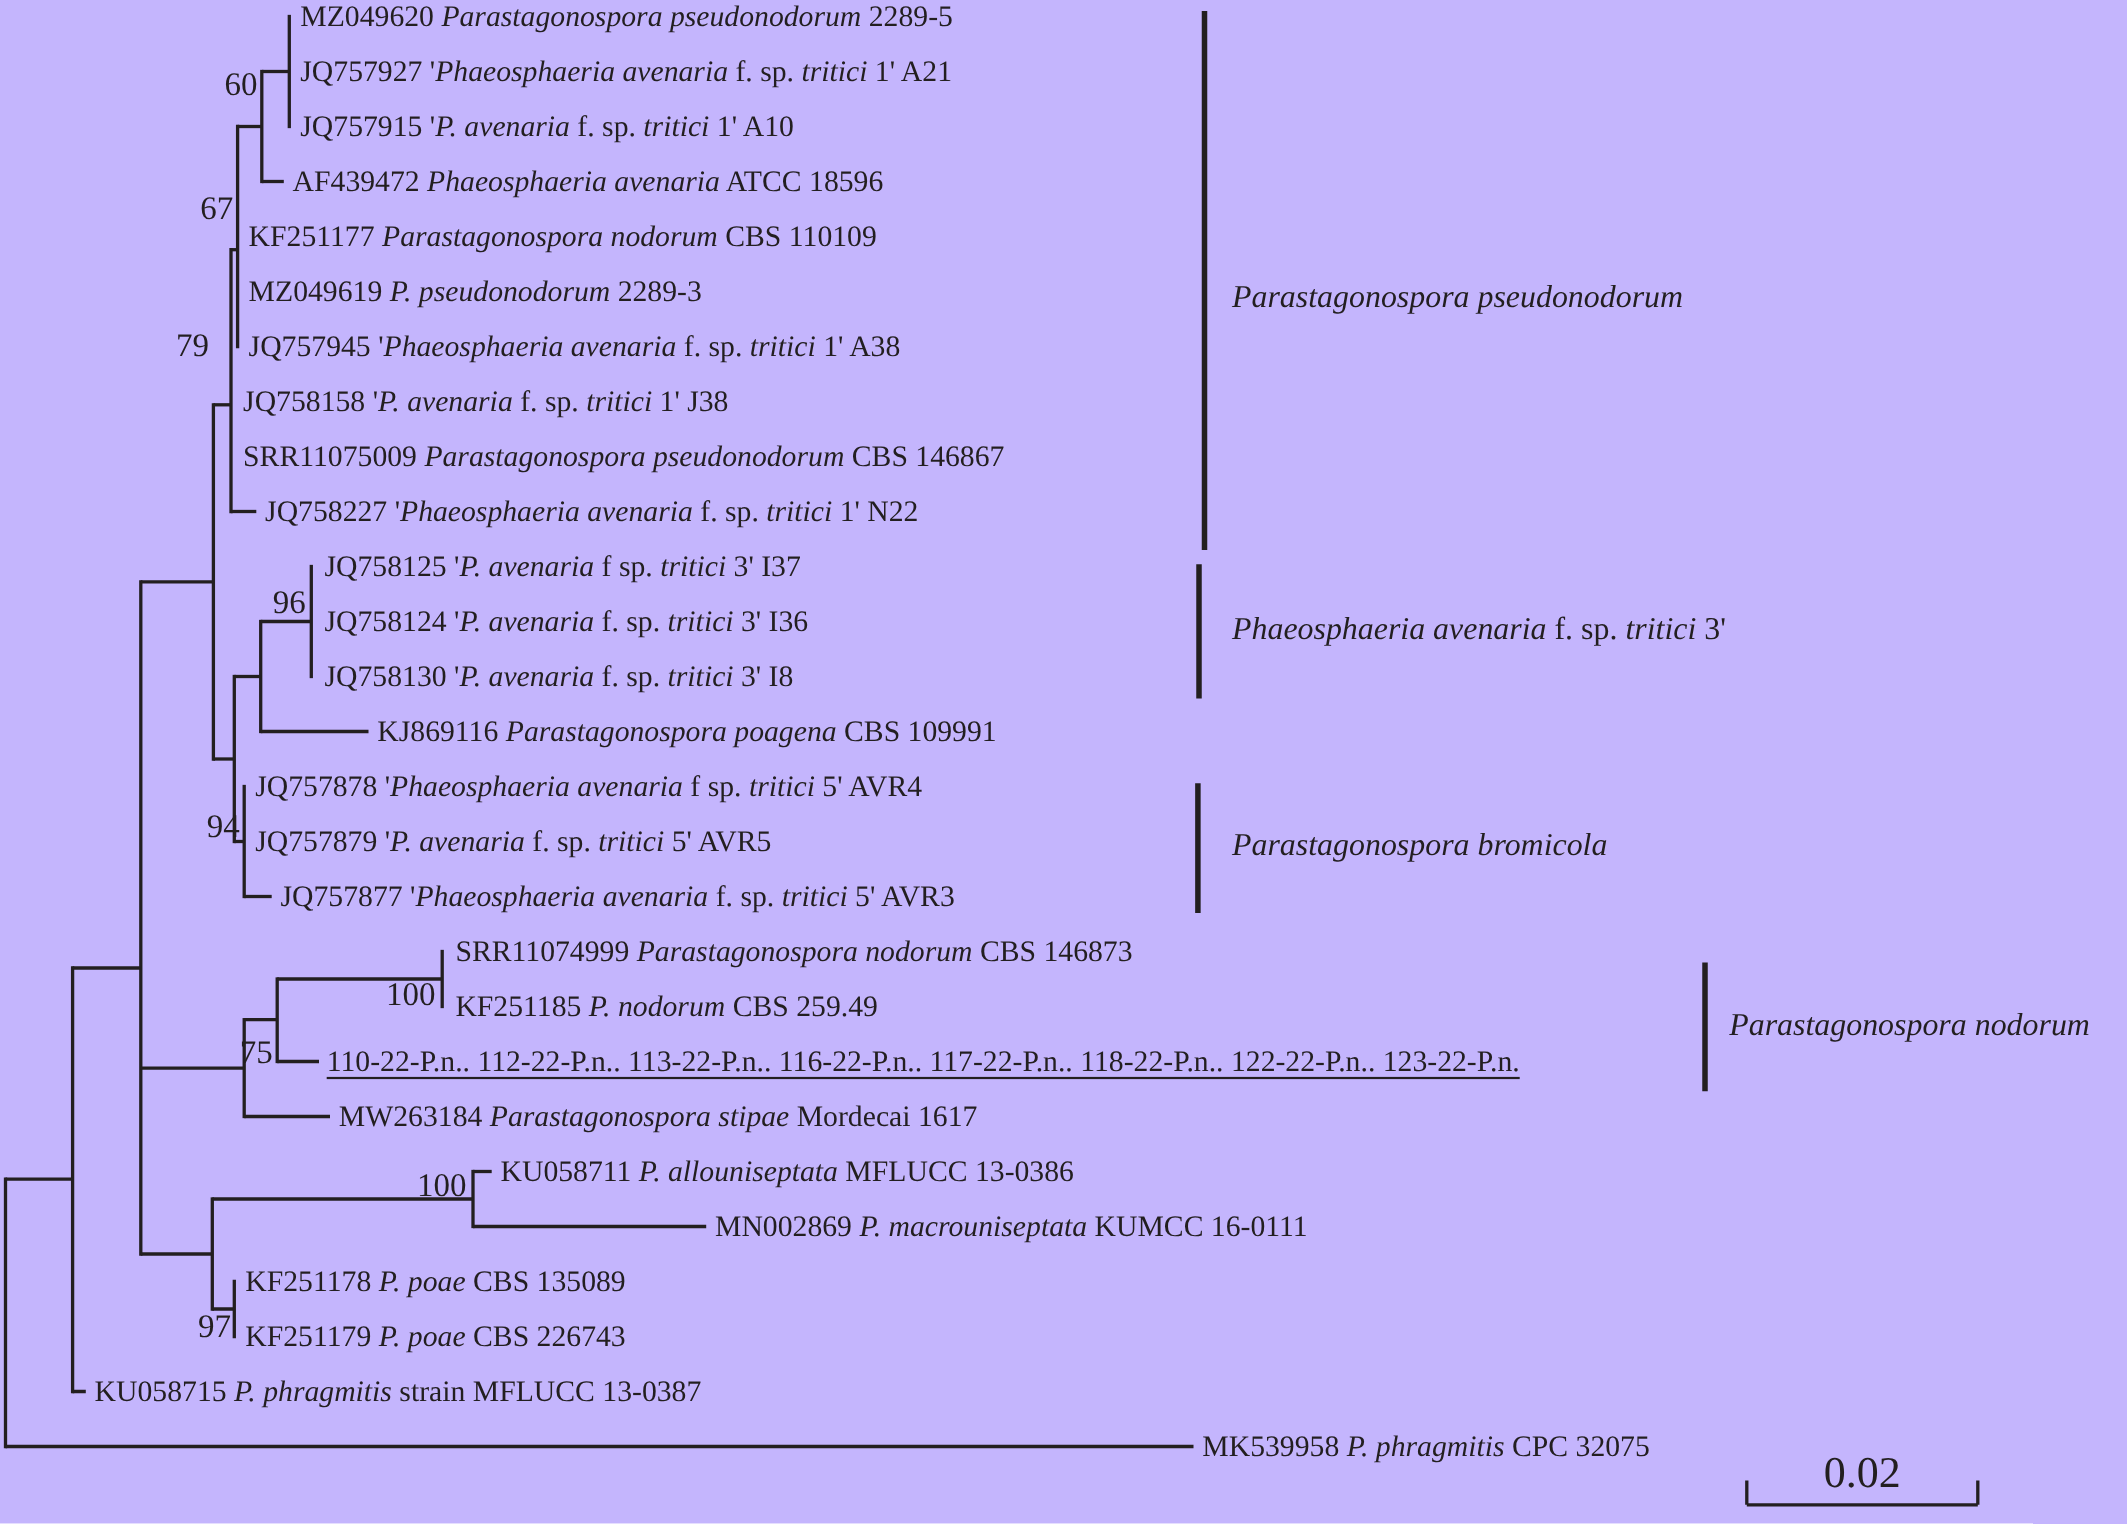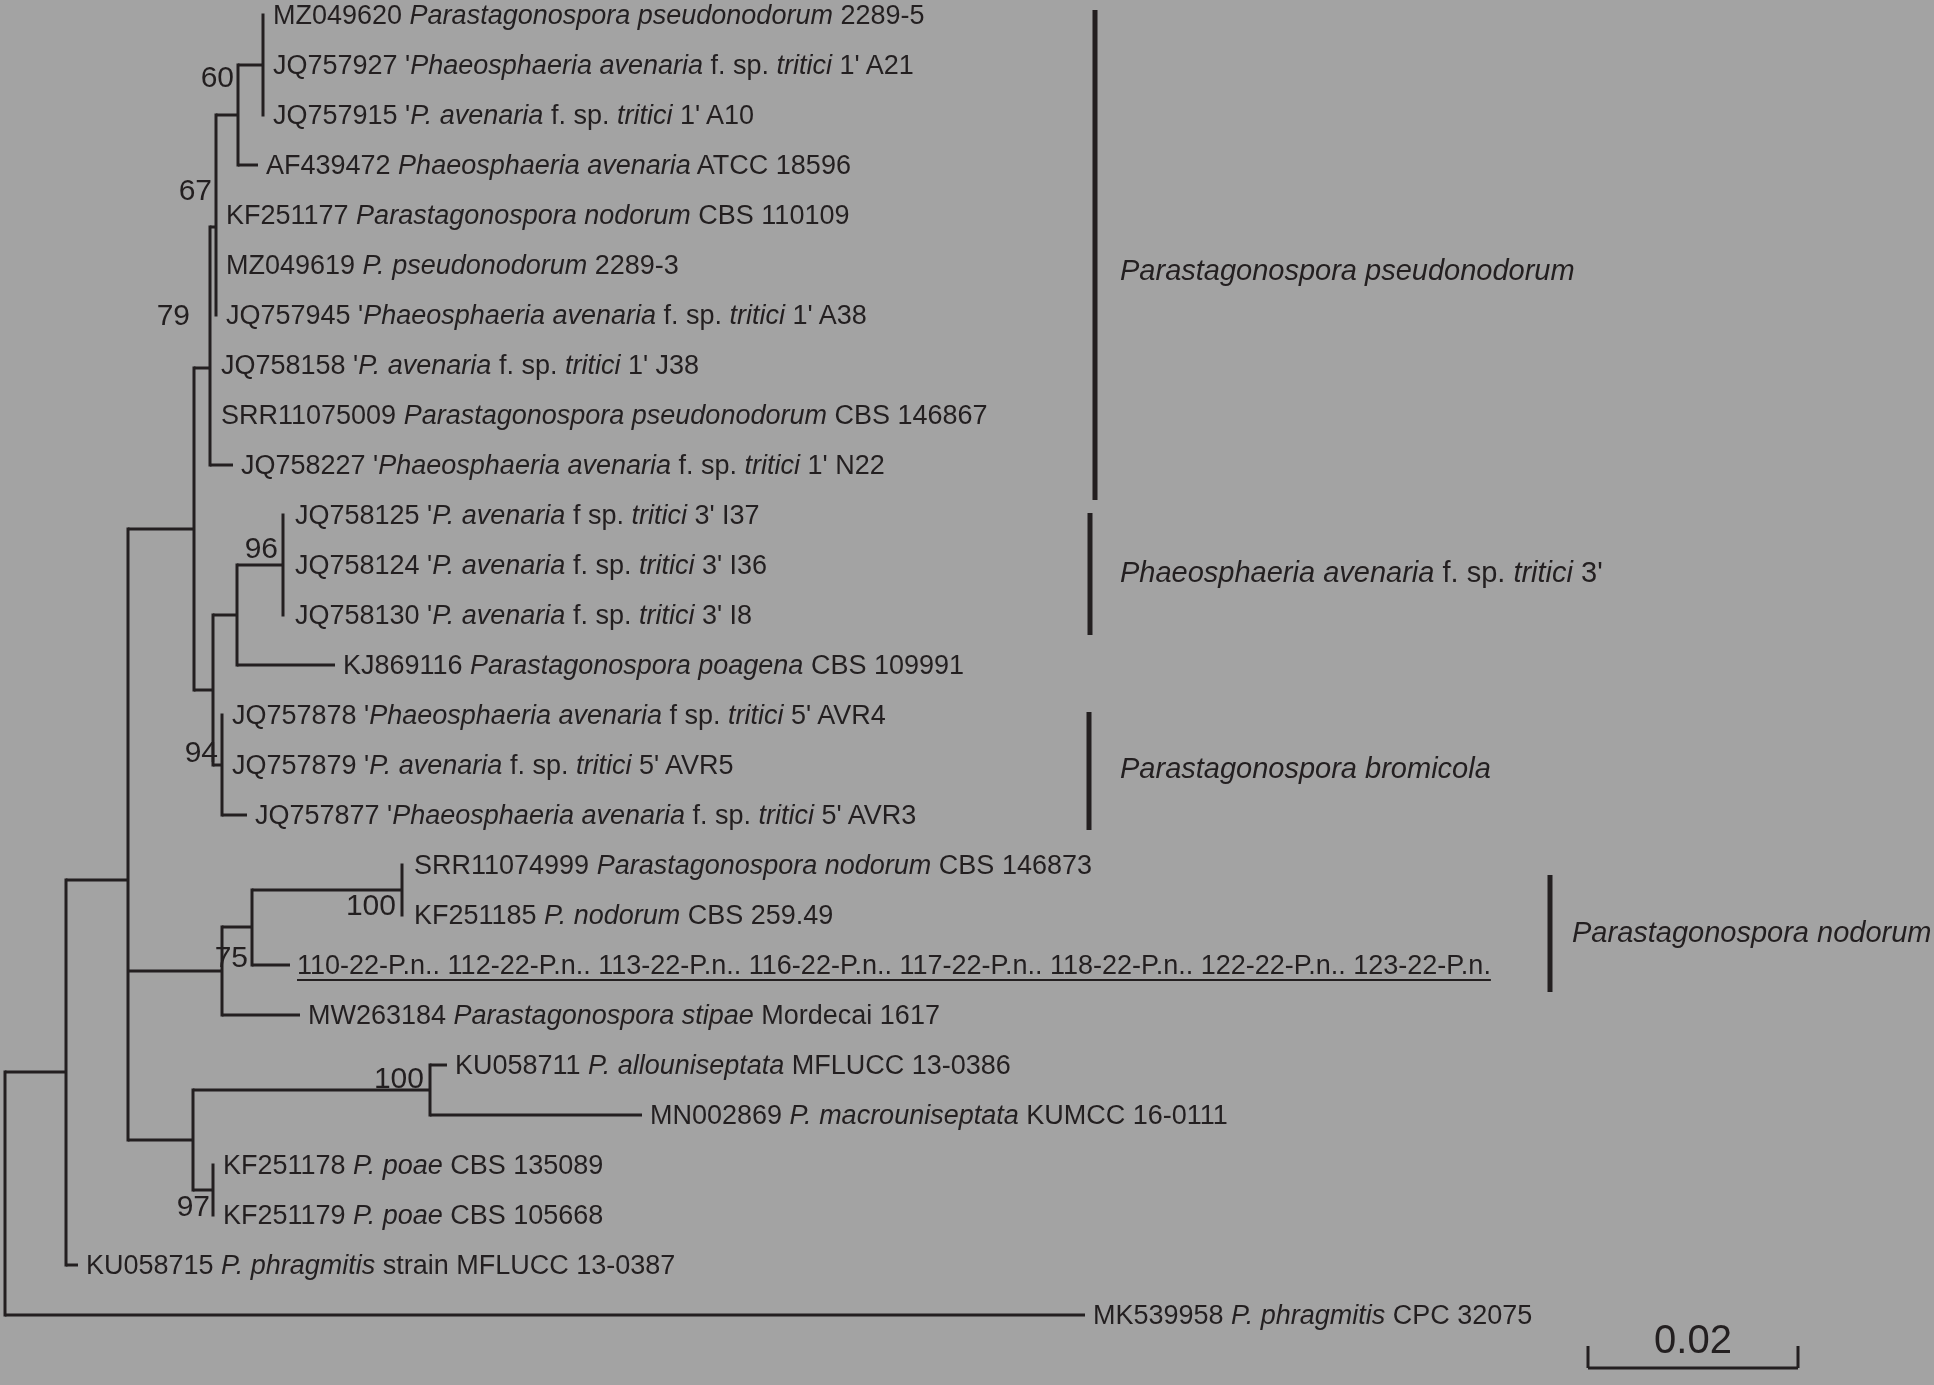--- a/index.html
+++ b/index.html
@@ -1,20 +1,20 @@
 <!DOCTYPE html>
 <html><head>
 <meta charset="utf-8">
 <style>
   html,body{margin:0;padding:0;background:#ffffff;}
   #figure{
     position:relative;
     width:1934px;height:1385px;
-    background:#a3a3a3;
-    font-family:Liberation Sans, sans-serif;
+    background:#c4b5fd;
+    font-family:Liberation Serif, serif;
     color:#231f20;
     overflow:hidden;
   }
   #tree-svg{position:absolute;left:0;top:0;}
   .tip{
     position:absolute;
     font-size:27px;
     line-height:32px;
     white-space:nowrap;
   }
@@ -118,21 +118,21 @@
       <div class="tip" style="left: 232px; top: 699px;"><span>JQ757878 '</span><i>Phaeosphaeria avenaria</i><span> f sp. </span><i>tritici</i><span> 5' AVR4</span></div>
       <div class="tip" style="left: 232px; top: 749px;"><span>JQ757879 '</span><i>P. avenaria</i><span> f. sp. </span><i>tritici</i><span> 5' AVR5</span></div>
       <div class="tip" style="left: 255px; top: 799px;"><span>JQ757877 '</span><i>Phaeosphaeria avenaria</i><span> f. sp. </span><i>tritici</i><span> 5' AVR3</span></div>
       <div class="tip" style="left: 414px; top: 849px;"><span>SRR11074999 </span><i>Parastagonospora nodorum</i><span> CBS 146873</span></div>
       <div class="tip" style="left: 414px; top: 899px;"><span>KF251185 </span><i>P. nodorum</i><span> CBS 259.49</span></div>
       <div class="tip u" style="left: 297px; top: 949px;"><span>110-22-P.n.. 112-22-P.n.. 113-22-P.n.. 116-22-P.n.. 117-22-P.n.. 118-22-P.n.. 122-22-P.n.. 123-22-P.n.</span></div>
       <div class="tip" style="left: 308px; top: 999px;"><span>MW263184 </span><i>Parastagonospora stipae</i><span> Mordecai 1617</span></div>
       <div class="tip" style="left: 455px; top: 1049px;"><span>KU058711 </span><i>P. allouniseptata</i><span> MFLUCC 13-0386</span></div>
       <div class="tip" style="left: 650px; top: 1099px;"><span>MN002869 </span><i>P. macrouniseptata</i><span> KUMCC 16-0111</span></div>
       <div class="tip" style="left: 223px; top: 1149px;"><span>KF251178 </span><i>P. poae</i><span> CBS 135089</span></div>
-      <div class="tip" style="left: 223px; top: 1199px;"><span>KF251179 </span><i>P. poae</i><span> CBS 105668</span></div>
+      <div class="tip" style="left: 223px; top: 1199px;"><span>KF251179 </span><i>P. poae</i><span> CBS 226743</span></div>
       <div class="tip" style="left: 86px; top: 1249px;"><span>KU058715 </span><i>P. phragmitis</i><span> strain MFLUCC 13-0387</span></div>
       <div class="tip" style="left: 1093px; top: 1299px;"><span>MK539958 </span><i>P. phragmitis</i><span> CPC 32075</span></div>
       <div class="bs" style="left: 234px; top: 61px; text-align: center;">60</div>
       <div class="bs" style="left: 212px; top: 174px;">67</div>
       <div class="bs" style="left: 190px; top: 299px;">79</div>
       <div class="bs" style="left: 278px; top: 532px;">96</div>
       <div class="bs" style="left: 218px; top: 736px;">94</div>
       <div class="bs" style="left: 396px; top: 889px;">100</div>
       <div class="bs" style="left: 248px; top: 941px;">75</div>
       <div class="bs" style="left: 424px; top: 1062px;">100</div>

